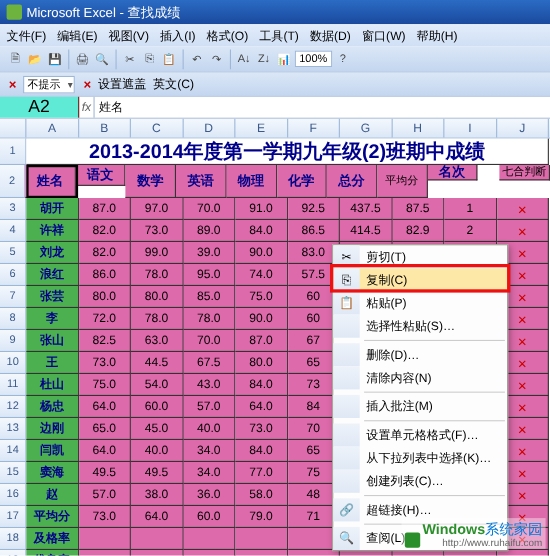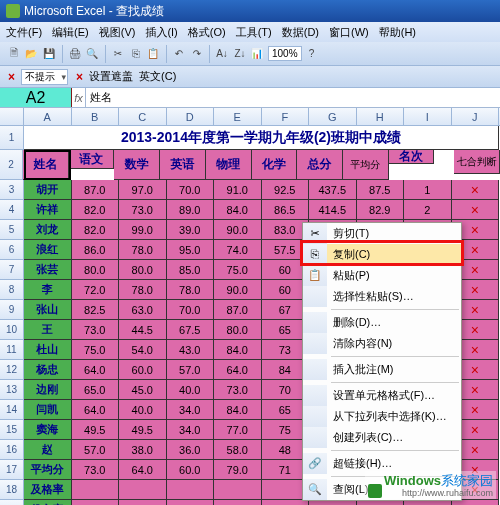--- a/index.html
+++ b/index.html
@@ -20,21 +20,21 @@
 .nbox{width:72px;border-right:1px solid #7f1d1d;display:flex;align-items:center;justify-content:center;font-size:16px;background:#5eead4;}
 .fx{width:14px;display:flex;align-items:center;justify-content:center;font-style:italic;color:#666;border-right:1px solid #a3b8d6;}
 .fv{flex:1;padding:0 4px;display:flex;align-items:center;}
 .colhdr{display:flex;background:linear-gradient(#f4f8fd,#dbe7f7);height:18px;border-bottom:1px solid #9db7d9;}
 .rh-corner{width:24px;border-right:1px solid #9db7d9;}
 .ch{width:47.5px;border-right:1px solid #9db7d9;text-align:center;font-size:11px;color:#3b5a8b;display:flex;align-items:center;justify-content:center;}
 .data-area{position:relative;}
 .row{display:flex;height:20px;}
 .rh{width:24px;background:linear-gradient(#f4f8fd,#dbe7f7);border-right:1px solid #9db7d9;border-bottom:1px solid #9db7d9;text-align:center;font-size:10px;color:#3b5a8b;display:flex;align-items:center;justify-content:center;}
 .cell{width:47.5px;border-right:1px solid #333;border-bottom:1px solid #333;text-align:center;font-size:11px;display:flex;align-items:center;justify-content:center;overflow:hidden;}
-.merged-title{width:475px;background:#fff;font-weight:bold;font-size:14px;color:#00008b;border-right:1px solid #333;border-bottom:1px solid #333;display:flex;align-items:center;justify-content:center;height:24px;}
+.merged-title{width:475px;background:#fff;font-weight:bold;font-size:18px;color:#00008b;border-right:1px solid #333;border-bottom:1px solid #333;display:flex;align-items:center;justify-content:center;height:24px;}
 .hdr-cell{background:#dd6aaa;color:#00008b;font-weight:bold;font-size:12px;}
 .hdr2{background:#dd6aaa;color:#000;font-size:10px;display:flex;flex-direction:column;justify-content:center;line-height:1;}
 .green{background:#4caf50;color:#00008b;font-weight:bold;}
 .pink{background:#dd6aaa;color:#000;}
 .last{background:#dd6aaa;color:#c00;font-size:14px;}
 .sel-outline{position:absolute;border:2px solid #000;pointer-events:none;}
 .ctxmenu{position:absolute;left:302px;top:222px;width:160px;background:#fdfdfd;border:1px solid #9a978c;box-shadow:2px 2px 6px rgba(0,0,0,.3);z-index:10;font-size:11px;}
 .ctxmenu .mi{height:21px;display:flex;align-items:center;padding-left:30px;position:relative;}
 .ctxmenu .iconstrip{position:absolute;left:0;top:0;bottom:0;width:24px;background:linear-gradient(#eef3fa,#dfe8f5);display:flex;align-items:center;justify-content:center;font-size:11px;}
 .ctxmenu .sep{height:1px;background:#ccc;margin:2px 2px 2px 28px;}
@@ -124,21 +124,21 @@
     <div class="rh" style="height:30px;">2</div>
     <div class="cell hdr-cell" style="height:30px;">姓名</div>
     <div class="cell hdr-cell" style="height:19px;">语文</div>
     <div class="cell hdr-cell" style="height:30px;">数学</div>
     <div class="cell hdr-cell" style="height:30px;">英语</div>
     <div class="cell hdr-cell" style="height:30px;">物理</div>
     <div class="cell hdr-cell" style="height:30px;">化学</div>
     <div class="cell hdr-cell" style="height:30px;">总分</div>
     <div class="cell hdr2" style="height:30px;">平均分</div>
     <div class="cell hdr-cell" style="height:14px;">名次</div>
-    <div class="cell hdr2" style="height:24px;margin-left:20px;">七合判断</div>
+    <div class="cell hdr2" style="height:14px;margin-left:20px;">七合判断</div>
   </div>
   <div id="data-rows">
       <div class="row">
         <div class="rh">3</div>
         <div class="cell green">胡开</div>
         <div class="cell pink">87.0</div>
         <div class="cell pink">97.0</div>
         <div class="cell pink">70.0</div>
         <div class="cell pink">91.0</div>
         <div class="cell pink">92.5</div>

